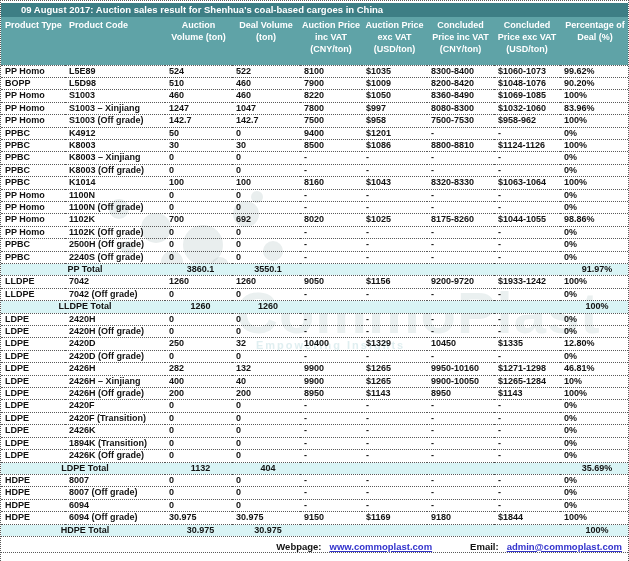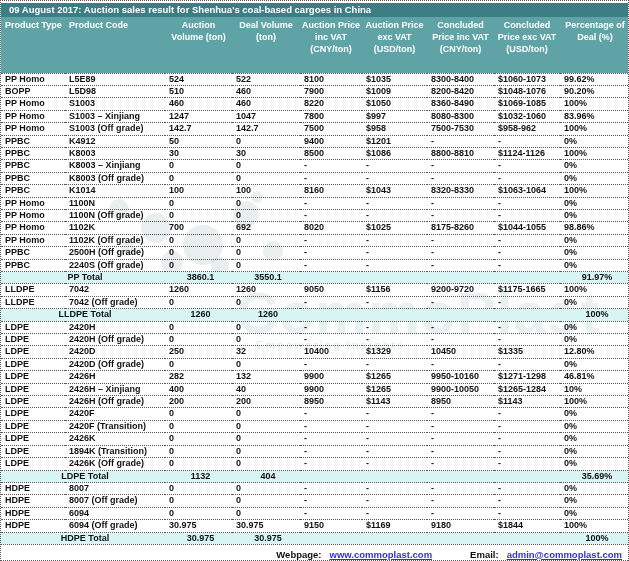--- a/index.html
+++ b/index.html
@@ -34,33 +34,33 @@
   .wm-tagline{
     position:absolute;left:255px;top:338px;
     font-size:11px;font-weight:bold;color:rgba(150,200,205,.30);
     letter-spacing:2px;white-space:nowrap;
   }
   .content{position:relative;z-index:1;}
   
   .title-bar{
     margin-top:2px;height:14px;line-height:14px;
     background:var(--title-bg);color:#fff;
-    font-size:9.5px;font-weight:bold;padding-left:8px;
+    font-size:9.5px;font-weight:bold;padding-left:20px;
     white-space:nowrap;
   }
   
   table.data-table{
     width:100%;border-collapse:collapse;table-layout:fixed;
     background:transparent;
   }
   thead th{
     background:var(--header-bg);color:#fff;
     font-size:9px;font-weight:bold;line-height:12px;
     vertical-align:top;text-align:center;
-    padding:2px 1px 0 1px;height:56px;
+    padding:2px 1px 0 1px;height:48px;
   }
   thead th.left{text-align:left;padding-left:4px;}
   tbody td{
     font-size:9px;font-weight:bold;color:#111;
     height:11.4px;line-height:11.4px;
     padding:0 0 0 4px;
     border-top:1px dotted var(--border);
     white-space:nowrap;overflow:hidden;
     background:transparent;
   }
@@ -313,21 +313,21 @@
             <td>91.97%</td>
           </tr>
           <tr>
             <td>LLDPE</td>
             <td>7042</td>
             <td>1260</td>
             <td>1260</td>
             <td>9050</td>
             <td>$1156</td>
             <td>9200-9720</td>
-            <td>$1175-1665</td>
+            <td>$1933-1242</td>
             <td>100%</td>
           </tr>
           <tr>
             <td>LLDPE</td>
             <td>7042 (Off grade)</td>
             <td>0</td>
             <td>0</td>
             <td>-</td>
             <td>-</td>
             <td>-</td>

